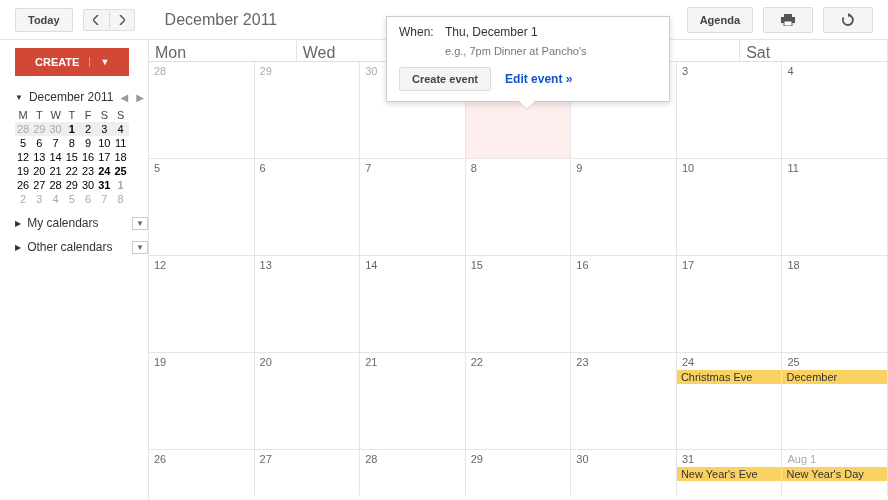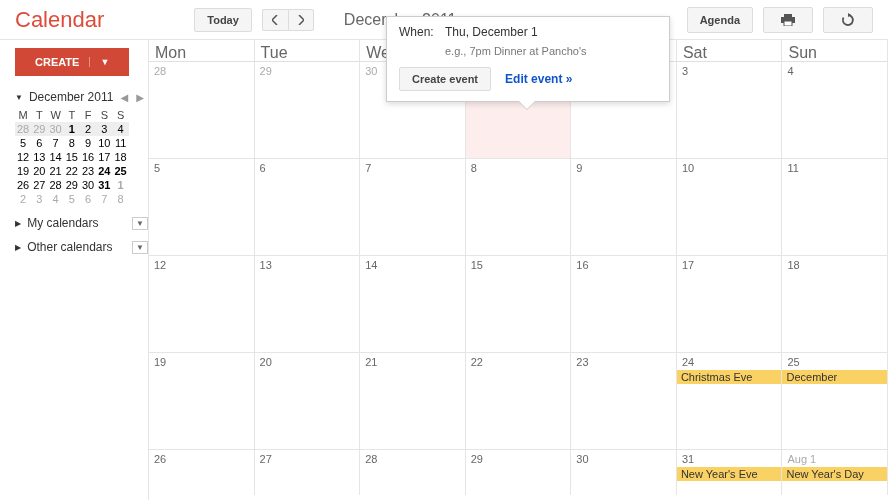--- a/index.html
+++ b/index.html
@@ -58,21 +58,20 @@
 .popup .hint { font-size: 11px; color: #777; margin-left: 46px; margin-bottom: 10px; }
 .popup .actions { display: flex; align-items: center; gap: 14px; }
 .popup .edit-link { color: #1155cc; font-size: 12px; font-weight: bold; cursor: pointer; }
 .popup-tail { position: absolute; left: 132px; bottom: -8px; width: 0; height: 0; border-left: 8px solid transparent; border-right: 8px solid transparent; border-top: 8px solid #fff; }
 .popup-tail-b { position: absolute; left: 131px; bottom: -9px; width: 0; height: 0; border-left: 9px solid transparent; border-right: 9px solid transparent; border-top: 9px solid #ccc; z-index: -1; }
 </style>
 </head>
 <body>
 
 <div class="header">
-  <div class="logo">Calendar</div>
   <button class="btn" style="margin-right:10px;">Today</button>
   <div class="btn-group" style="margin-right:10px;">
     <button class="btn nav-btn">
       <svg width="6" height="10" viewBox="0 0 6 10">
           <path d="M5 0 L0 5 L5 10" fill="none" stroke="#555" stroke-width="1.5"></path>
         </svg>
     </button>
     <button class="btn nav-btn">
       <svg width="6" height="10" viewBox="0 0 6 10">
           <path d="M1 0 L6 5 L1 10" fill="none" stroke="#555" stroke-width="1.5"></path>
@@ -192,26 +191,24 @@
     <div class="cal-section">
       <span class="tri">▶</span>
       <span>Other calendars</span>
       <span class="menu">▼</span>
     </div>
   </div>
 
   <div class="main">
     <div class="day-header" id="day-header">
         <div>Mon</div>
-        <div>Tue</div>
         <div>Wed</div>
         <div>Thu</div>
         <div>Fri</div>
         <div>Sat</div>
-        <div>Sun</div>
       </div>
     <div id="grid">
         <div class="grid-row">
           <div class="cell other-month">
             <span class="num">28</span>
           </div>
           <div class="cell other-month">
             <span class="num">29</span>
           </div>
           <div class="cell other-month">

